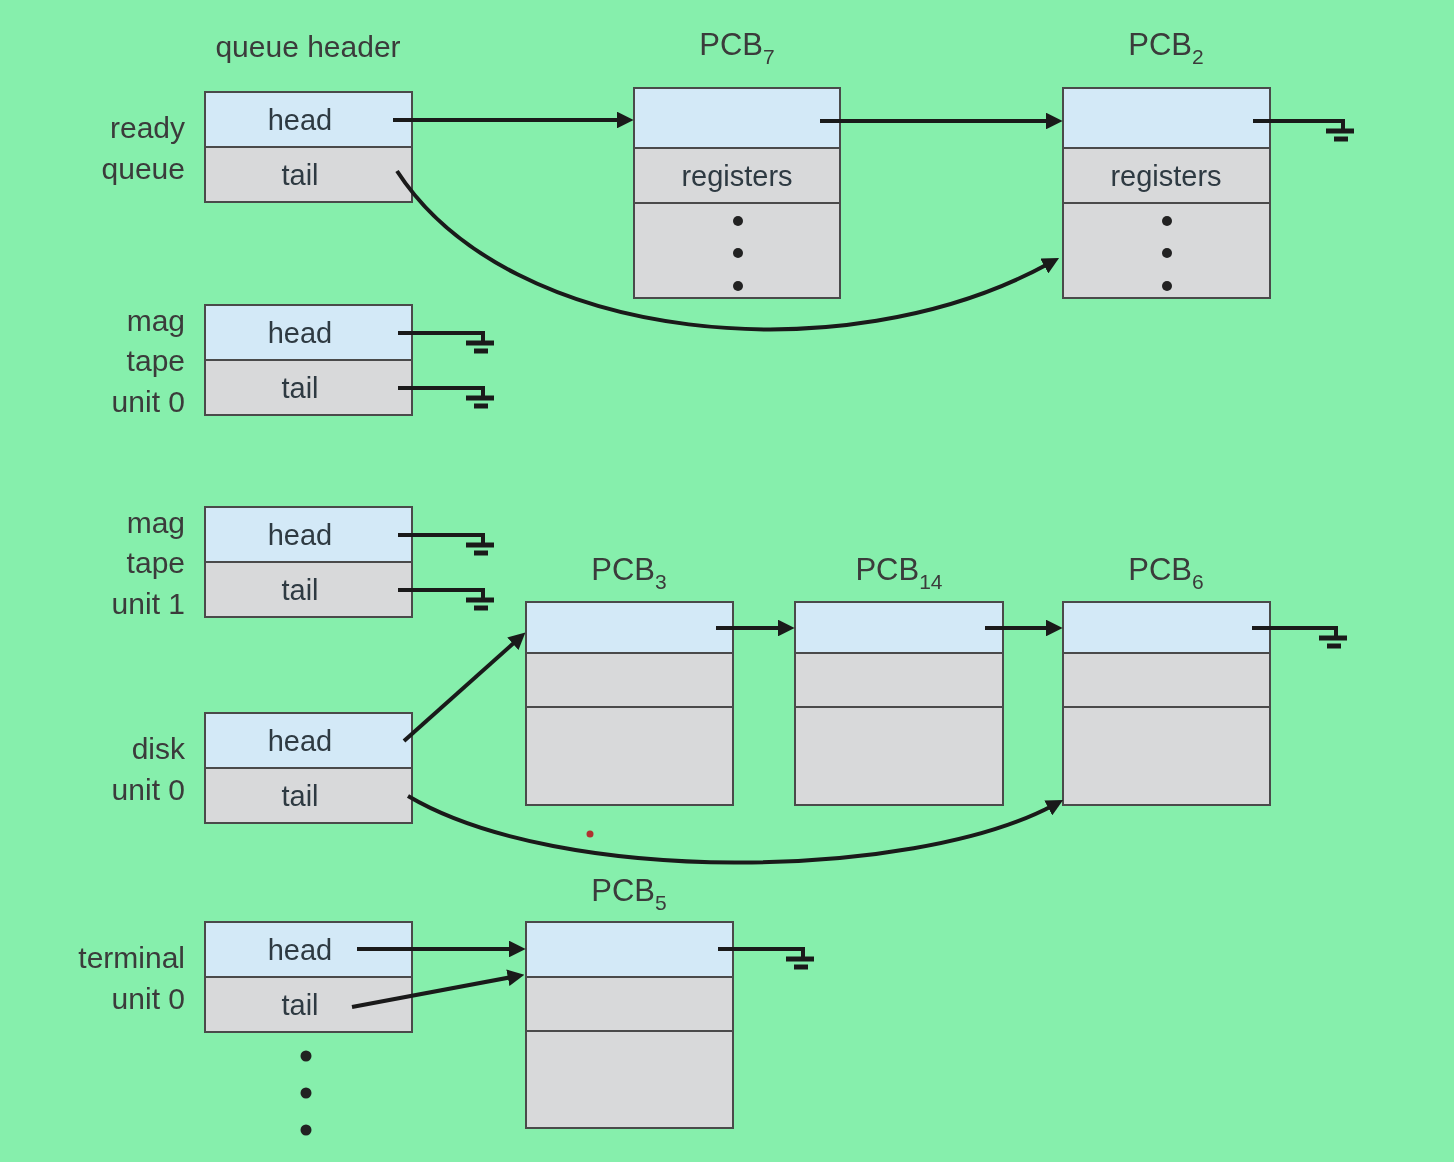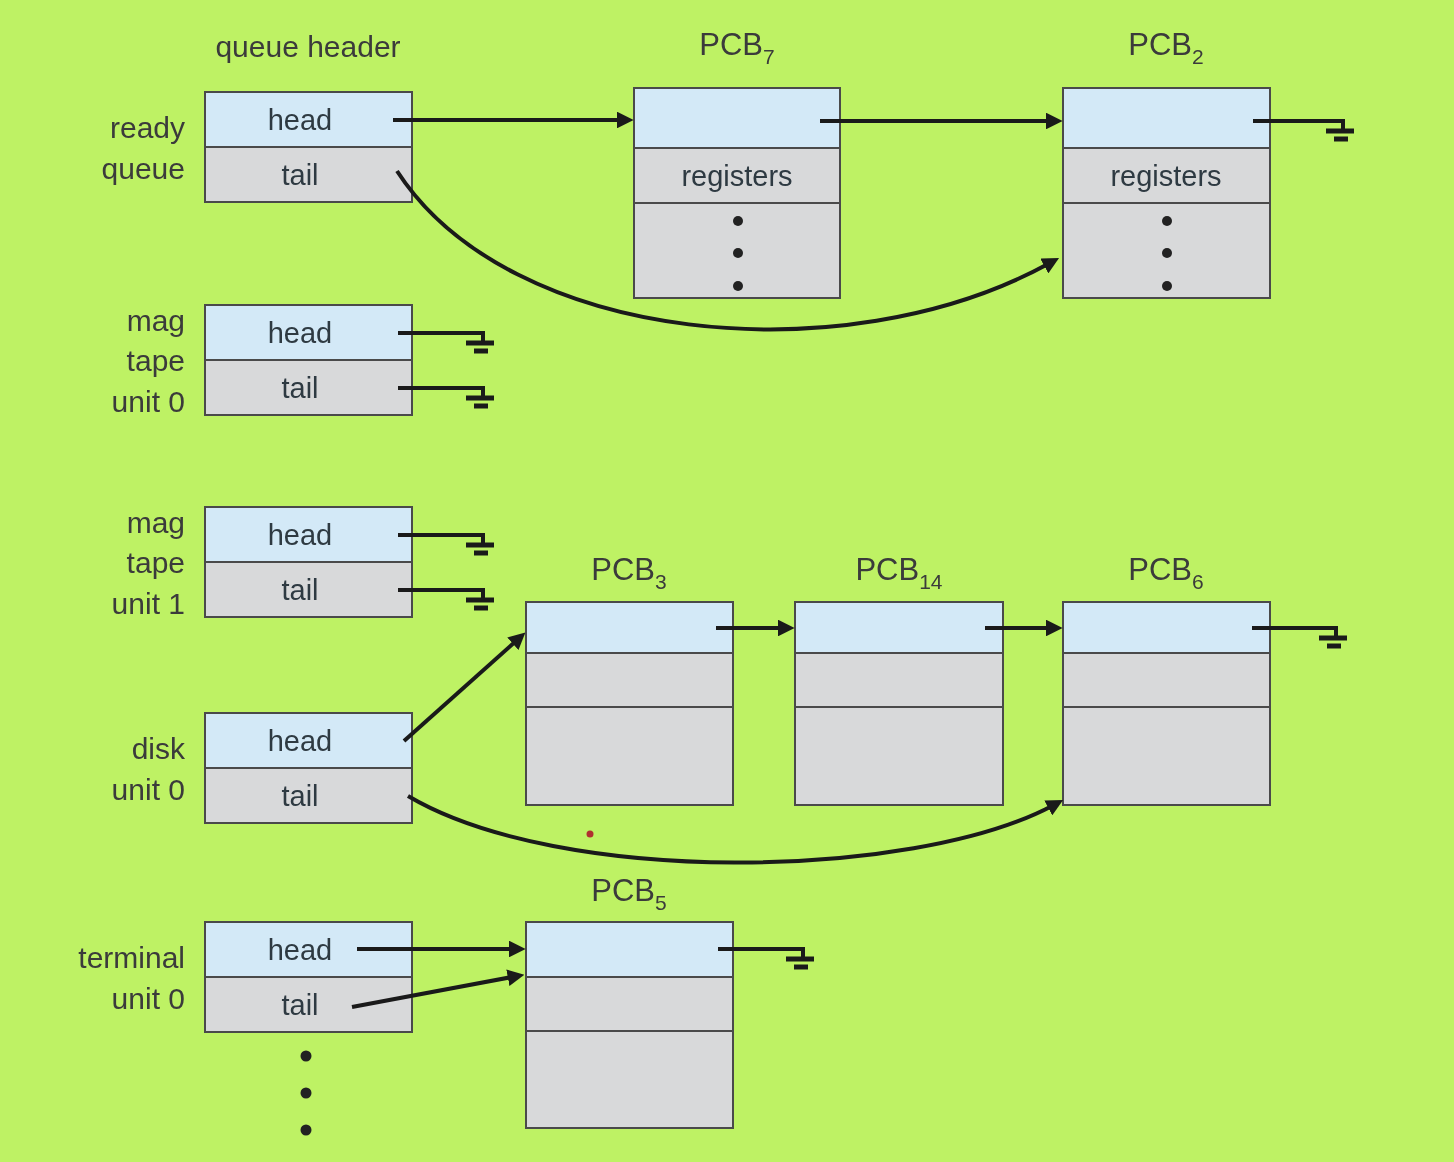--- a/index.html
+++ b/index.html
@@ -1,16 +1,16 @@
 <!DOCTYPE html>
 <html><head>
 <meta charset="utf-8">
 <style>
   html,body { margin:0; padding:0; background:#ffffff; }
-  .stage { width:1454px; height:1162px; position:relative; background:#bef264; }
+  .stage { width:1454px; height:1162px; position:relative; background:#86efac; }
   svg text { font-family:"Liberation Sans", sans-serif; fill:#3b3b3b; }
   .box   { stroke:#4a4a4a; stroke-width:2; }
   .blue  { fill:#d3e9f7; }
   .gray  { fill:#d8d9da; }
   .arrow { stroke:#1a1a1a; stroke-width:4; fill:none; }
   .gnd   { stroke:#1a1a1a; stroke-width:4; fill:none; }
   .gndbar{ stroke:#1a1a1a; stroke-width:5; fill:none; }
   .cell  { font-size:29px; fill:#2e3a42; dominant-baseline:central; text-anchor:middle; }
   .lbl   { font-size:30px; dominant-baseline:central; text-anchor:end; }
   .title { font-size:30px; dominant-baseline:central; text-anchor:middle; }

